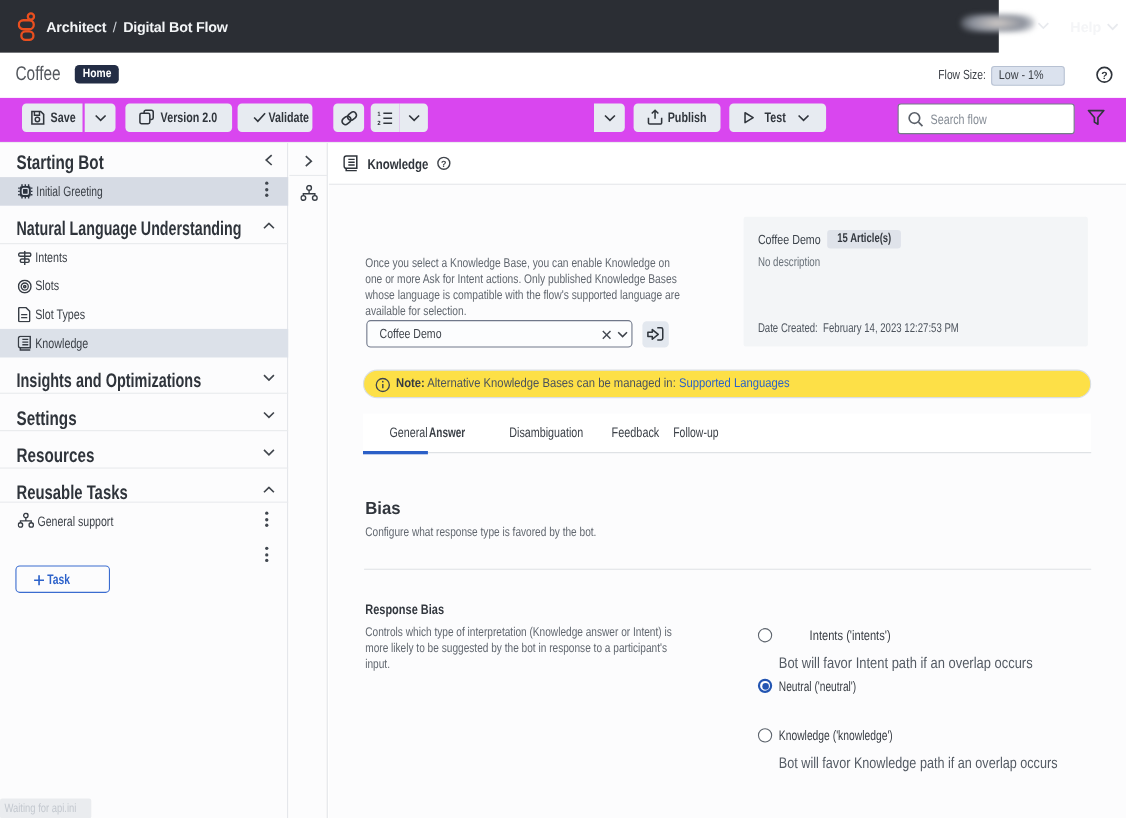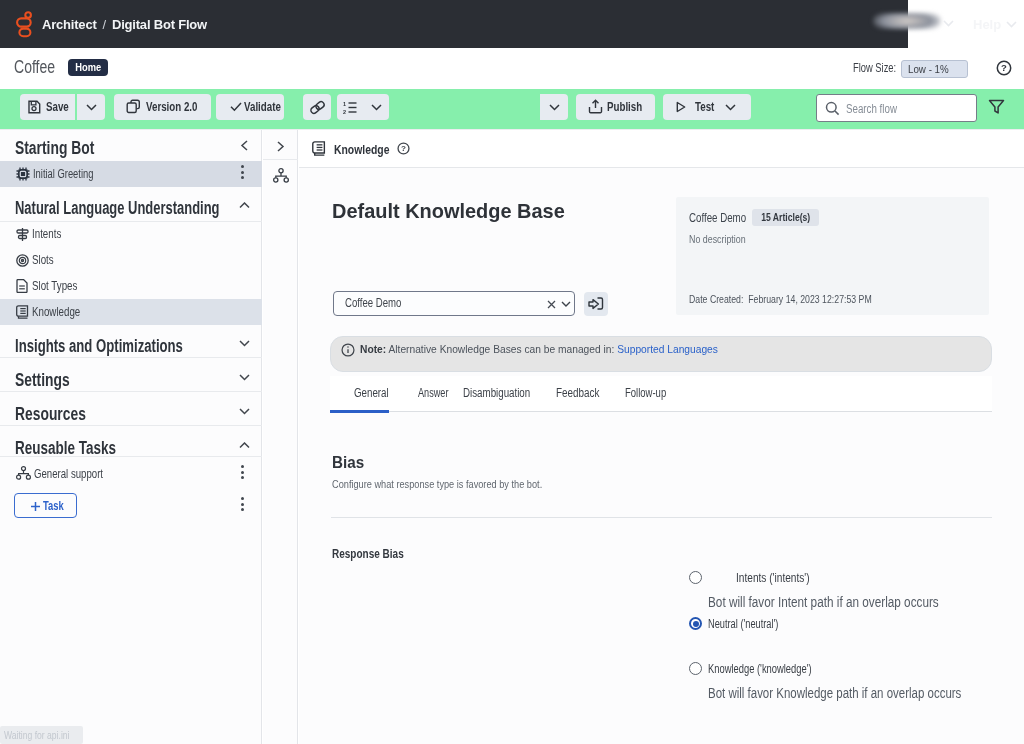--- a/index.html
+++ b/index.html
@@ -20,21 +20,21 @@
 
 .titlebar { position:absolute; left:0; top:48px; width:1024px; height:41px; background:#ffffff; }
 .coffee { position:absolute; left:14px; top:57px; font-size:18px; color:#53575d; }
 .homebadge { position:absolute; left:68px; top:59px; width:40px; height:17px; background:#232d45; border-radius:4px;
   color:#fff; font-size:11px; font-weight:700; text-align:center; line-height:17px; }
 .flowsize-label { position:absolute; left:853px; top:61px; font-size:12px; color:#3c4047; }
 .flowsize-box { position:absolute; left:901px; top:60px; width:67px; height:18px; background:#dbe2ee; border:1px solid #b7c1d2; border-radius:3px;
   font-size:11.5px; color:#3c4047; line-height:16px; padding-left:6px; }
 
 
-.toolbar { position:absolute; left:0; top:89px; width:1024px; height:41px; background:#86efac; border-bottom:1px solid #ebedf0; }
+.toolbar { position:absolute; left:0; top:89px; width:1024px; height:41px; background:#d946ef; border-bottom:1px solid #ebedf0; }
 .tbtn { position:absolute; top:5px; height:26px; background:#e7ebf1; border-radius:4px; display:flex; align-items:center; justify-content:center;
   font-size:12.5px; font-weight:700; color:#30353c; }
 .tbtn svg { display:block; flex:none; }
 
 
 .sidebar { position:absolute; left:0; top:130px; width:262px; height:614px; background:#fcfcfd; border-right:1px solid #e3e5e9; }
 .rail { position:absolute; left:263px; top:130px; width:35px; height:614px; background:#fcfcfd; border-right:1px solid #e3e5e9; }
 .content { position:absolute; left:299px; top:130px; width:725px; height:614px; background:#fcfcfd; }
 
 .sb-h { position:absolute; left:15px; font-size:18px; font-weight:700; color:#2f343b; }
@@ -49,21 +49,21 @@
 .para { position:absolute; left:33px; top:103px; font-size:11.5px; color:#61676f; line-height:14.4px; }
 .grayp { font-size:11.5px; color:#61676f; line-height:14.6px; }
 
 .selectbox { position:absolute; left:34px; top:161px; width:242px; height:25px; border:1px solid #70788a; border-radius:4px; background:#fcfdfe;
   font-size:12px; color:#3f444b; line-height:23px; }
 .impbtn { position:absolute; left:285px; top:162px; width:24px; height:24px; background:#e3e8ef; border-radius:4px; }
 
 .sidepanel { position:absolute; left:377px; top:67px; width:313px; height:118px; background:#f3f5f7; border-radius:2px; }
 .badge { position:absolute; background:#dfe3ea; border-radius:3px; font-size:11.5px; font-weight:700; color:#33383f; height:17px; line-height:17px; text-align:center; }
 
-.notebar { position:absolute; left:31px; top:206px; width:662px; height:36px; background:#e5e5e5; border:1px solid #d9dee3; border-radius:13px;
+.notebar { position:absolute; left:31px; top:206px; width:662px; height:26px; background:#fde047; border:1px solid #d9dee3; border-radius:13px;
   font-size:11.5px; color:#4b525b; line-height:24px; }
 .notebar b { color:#363b42; }
 .notebar a { color:#2a61c9; text-decoration:none; }
 
 .tabs { position:absolute; left:31px; top:246px; width:662px; height:36px; background:#fff; border-bottom:1px solid #dcdfe3; }
 .tab { position:absolute; top:10px; font-size:12.5px; color:#3c4148; }
 
 h2.bias { position:absolute; left:33px; top:324px; font-size:16px; font-weight:700; color:#30353c; }
 .hr2 { position:absolute; left:32px; top:387px; width:661px; height:0; border-top:1px solid #e0e3e7; }
 .rb-label { position:absolute; left:33px; top:417px; font-size:12.5px; font-weight:700; color:#33383f; }
@@ -299,21 +299,21 @@
         <path d="M7.5 4.6 v3 M7.5 7.6 h-4.9 v1.6 M7.5 7.6 h4.9 v1.6"></path>
       </g>
     </svg>
   <span class="sb-i" style="left:34px;top:337px"><span class="sx" style="transform:scaleX(.77)">General support</span></span>
   <span class="kebab" style="top:335px">
       <i></i>
       <i></i>
       <i></i>
     </span>
 
-  <div class="abs" style="left:14px;top:363px;width:63px;height:25px;border:1px solid #3a6cd0;border-radius:4px;">
+  <div class="abs" style="left:14px;top:384px;width:86px;height:25px;border:1px solid #3a6cd0;border-radius:4px;">
     <svg class="abs" style="left:15px;top:7px" width="11" height="11" viewBox="0 0 11 11">
         <path d="M5.5 1 V10 M1 5.5 H10" stroke="#2d62ca" stroke-width="1.5" fill="none"></path>
       </svg>
     <span class="abs sx" style="left:28px;top:5px;font-size:12.5px;font-weight:700;color:#2d62ca;transform:scaleX(.75)">Task</span>
   </div>
   <span class="kebab" style="top:367px">
       <i></i>
       <i></i>
       <i></i>
     </span>
@@ -343,21 +343,26 @@
         <line x1="4.3" y1="6" x2="9.7" y2="6" stroke="#2f343b" stroke-width="1.2"></line>
         <line x1="4.3" y1="8.4" x2="9.7" y2="8.4" stroke="#2f343b" stroke-width="1.2"></line>
       </svg>
     <span class="abs" style="left:35px;top:12px;font-size:13px;font-weight:700;color:#2f343b;"><span class="sx" style="transform:scaleX(.8)">Knowledge</span></span>
     <svg class="abs" style="left:98px;top:11.5px" width="13" height="13" viewBox="0 0 16 16">
         <circle cx="8" cy="8" r="6.7" fill="none" stroke="#41464d" stroke-width="1.6"></circle>
         <text x="8" y="11.6" font-size="10" font-weight="bold" fill="#41464d" text-anchor="middle" font-family="Liberation Sans, sans-serif">?</text>
       </svg>
   </div>
 
-  <h1 class="dkb"><span class="sx" style="transform:scaleX(.95)">Default Knowledge Base</span></h1>
+  <div class="para"><span class="sx" style="transform:scaleX(.81);line-height:14.4px;">
+    Once you select a Knowledge Base, you can enable Knowledge on<br>
+    one or more Ask for Intent actions. Only published Knowledge Bases<br>
+    whose language is compatible with the flow's supported language are<br>
+    available for selection.</span>
+  </div>
   <div class="selectbox">
     <span class="abs sx" style="left:11px;transform:scaleX(.8)">Coffee Demo</span>
     <svg class="abs" style="left:213px;top:8px" width="9" height="9" viewBox="0 0 9 9">
         <path d="M1 1 L8 8 M8 1 L1 8" stroke="#454b54" stroke-width="1.3" fill="none"></path>
       </svg>
     <svg class="abs" style="left:227px;top:9px" width="10" height="7" viewBox="0 0 10 7">
         <path d="M1 1 L5 5 L9 1" stroke="#3d434b" stroke-width="1.4" fill="none"></path>
       </svg>
   </div>
   <div class="impbtn">
@@ -378,31 +383,36 @@
     <svg class="abs" style="left:10px;top:6px" width="14" height="14" viewBox="0 0 16 16">
         <circle cx="8" cy="8" r="6.8" fill="none" stroke="#41464d" stroke-width="1.4"></circle>
         <circle cx="8" cy="4.6" r="0.9" fill="#41464d"></circle>
         <line x1="8" y1="7" x2="8" y2="11.5" stroke="#41464d" stroke-width="1.5"></line>
       </svg>
     <span class="abs sx" style="left:29px;transform:scaleX(.89)"><b>Note:</b> Alternative Knowledge Bases can be managed in: <a>Supported Languages</a></span>
   </div>
 
   <div class="tabs">
     <span class="tab" style="left:24px;"><span class="sx">General</span></span>
-    <span class="tab" style="left:88px;"><span class="sx" style="transform:scaleX(.73)">Answer</span></span>
+    <span class="tab" style="left:60px;font-weight:bold;"><span class="sx" style="transform:scaleX(.73)">Answer</span></span>
     <span class="tab" style="left:133px;"><span class="sx">Disambiguation</span></span>
     <span class="tab" style="left:226px;"><span class="sx" style="transform:scaleX(.79)">Feedback</span></span>
-    <span class="tab" style="left:295px;"><span class="sx" style="transform:scaleX(.76)">Follow-up</span></span>
+    <span class="tab" style="left:282px;"><span class="sx" style="transform:scaleX(.76)">Follow-up</span></span>
     <span class="abs" style="left:0;top:34px;width:59px;height:3px;background:#2b5fc7;"></span>
   </div>
 
   <h2 class="bias"><span class="sx" style="transform:scaleX(.95)">Bias</span></h2>
   <div class="abs grayp" style="left:33px;top:347px;"><span class="sx" style="transform:scaleX(.8)">Configure what response type is favored by the bot.</span></div>
   <div class="hr2"></div>
   <div class="rb-label"><span class="sx" style="transform:scaleX(.8)">Response Bias</span></div>
+  <div class="abs grayp" style="left:33px;top:438px;"><span class="sx" style="transform:scaleX(.8);line-height:14.6px;">
+    Controls which type of interpretation (Knowledge answer or Intent) is<br>
+    more likely to be suggested by the bot in response to a participant's<br>
+    input.</span>
+  </div>
 
   <span class="radio" style="left:390px;top:441px;"></span>
   <span class="rlabel" style="left:409px;top:441px;padding-left:28px;"><span class="sx" style="transform:scaleX(.81)">Intents ('intents')</span></span>
   <span class="rsub" style="left:409px;top:464px;"><span class="sx" style="transform:scaleX(.84)">Bot will favor Intent path if an overlap occurs</span></span>
 
   <span class="radio checked" style="left:390px;top:487px;"></span>
   <span class="rlabel" style="left:409px;top:487px;"><span class="sx" style="transform:scaleX(.74)">Neutral ('neutral')</span></span>
 
   <span class="radio" style="left:390px;top:532px;"></span>
   <span class="rlabel" style="left:409px;top:532px;"><span class="sx" style="transform:scaleX(.75)">Knowledge ('knowledge')</span></span>

